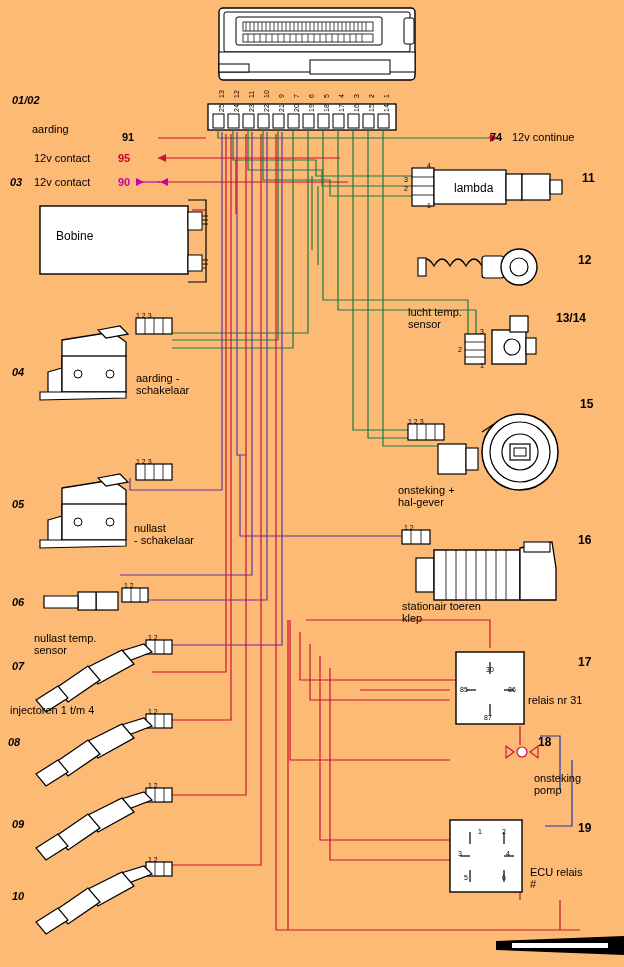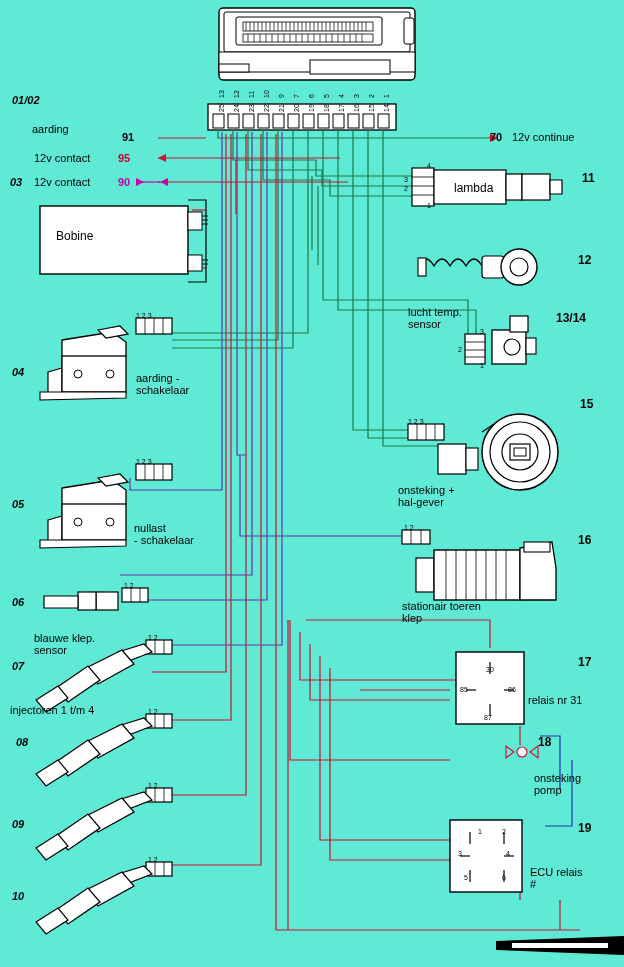--- a/index.html
+++ b/index.html
@@ -7,21 +7,21 @@
     padding: 0;
     background: #ffffff;
   }
   body {
     font-family: "Liberation Sans", sans-serif;
   }
   #canvas {
     position: relative;
     width: 624px;
     height: 967px;
-    background: #5eead4;
+    background: #fdba74;
     overflow: hidden;
   }
   #svg-layer {
     position: absolute;
     left: 0;
     top: 0;
     width: 624px;
     height: 967px;
   }
   .lbl {
@@ -428,21 +428,21 @@
   <div class="lbl" style="left:32px; top:123px;">aarding</div>
   <div class="lbl bold" style="left:122px; top:131px;">91</div>
 
   <div class="lbl" style="left:34px; top:152px;">12v contact</div>
   <div class="lbl bold red" style="left:118px; top:152px;">95</div>
 
   <div class="lbl bold italic" style="left:10px; top:176px;">03</div>
   <div class="lbl" style="left:34px; top:176px;">12v contact</div>
   <div class="lbl bold magenta" style="left:118px; top:176px;text-align:center;">90</div>
 
-  <div class="lbl bold" style="left:490px; top:131px;">70</div>
+  <div class="lbl bold" style="left:490px; top:131px;">74</div>
   <div class="lbl" style="left:512px; top:131px;">12v continue</div>
 
   <div class="lbl" style="left:454px; top:182px; font-size:12px;">lambda</div>
   <div class="lbl bold" style="left:582px; top:172px; font-size:12px;">11</div>
   <div class="lbl bold" style="left:578px; top:254px; font-size:12px;">12</div>
 
   <div class="lbl" style="left:56px; top:230px; font-size:12px;">Bobine</div>
 
   <div class="lbl" style="left:408px; top:306px;">lucht temp.
 sensor</div>
@@ -458,30 +458,30 @@
 
   <div class="lbl bold italic" style="left:12px; top:498px;">05</div>
   <div class="lbl" style="left:134px; top:522px;">nullast
 - schakelaar</div>
 
   <div class="lbl bold" style="left:578px; top:534px; font-size:12px;">16</div>
   <div class="lbl" style="left:402px; top:600px;">stationair toeren
 klep</div>
 
   <div class="lbl bold italic" style="left:12px; top:596px;">06</div>
-  <div class="lbl" style="left:34px; top:632px;">blauwe klep.
+  <div class="lbl" style="left:34px; top:632px;">nullast temp.
 sensor</div>
 
   <div class="lbl bold italic" style="left:12px; top:660px;">07</div>
   <div class="lbl" style="left:10px; top:704px;">injectoren 1 t/m 4</div>
 
   <div class="lbl bold" style="left:578px; top:656px; font-size:12px;">17</div>
   <div class="lbl" style="left:528px; top:694px;">relais nr 31</div>
 
-  <div class="lbl bold italic" style="left:16px; top:736px;text-align:right;">08</div>
+  <div class="lbl bold italic" style="left:8px; top:736px;text-align:right;">08</div>
   <div class="lbl bold" style="left:538px; top:736px; font-size:12px;">18</div>
   <div class="lbl" style="left:534px; top:772px;">onsteking
 pomp</div>
 
   <div class="lbl bold italic" style="left:12px; top:818px;">09</div>
   <div class="lbl bold" style="left:578px; top:822px; font-size:12px;">19</div>
   <div class="lbl" style="left:530px; top:866px;">ECU relais
 #</div>
 
   <div class="lbl bold italic" style="left:12px; top:890px;">10</div>

